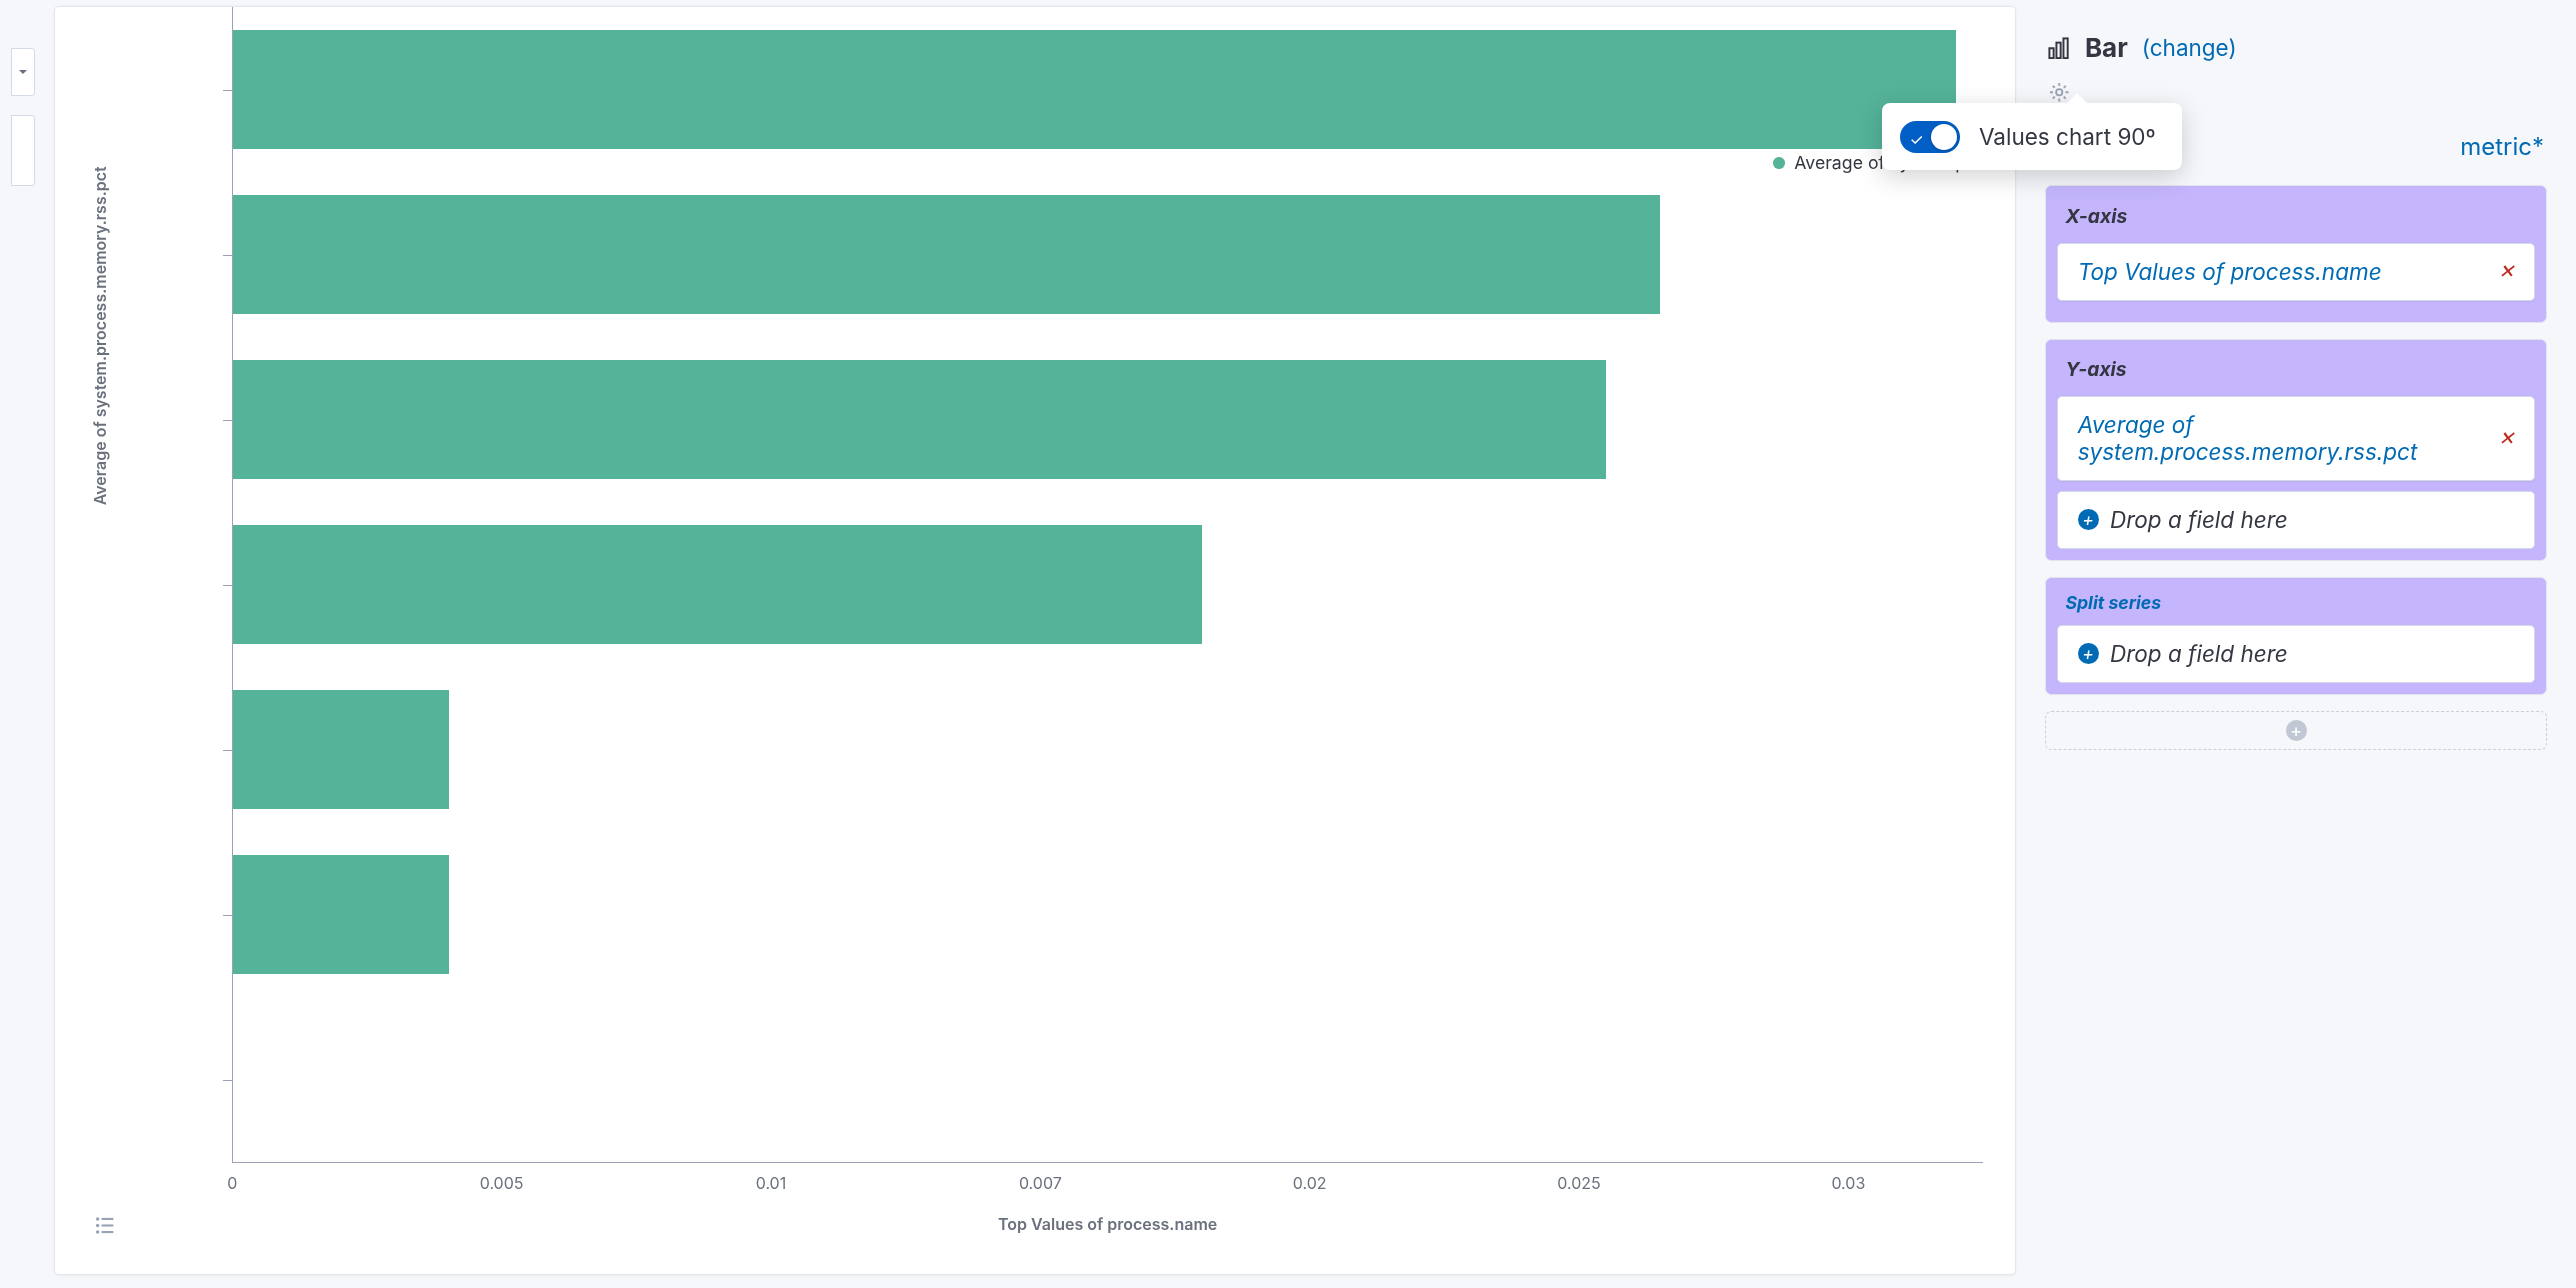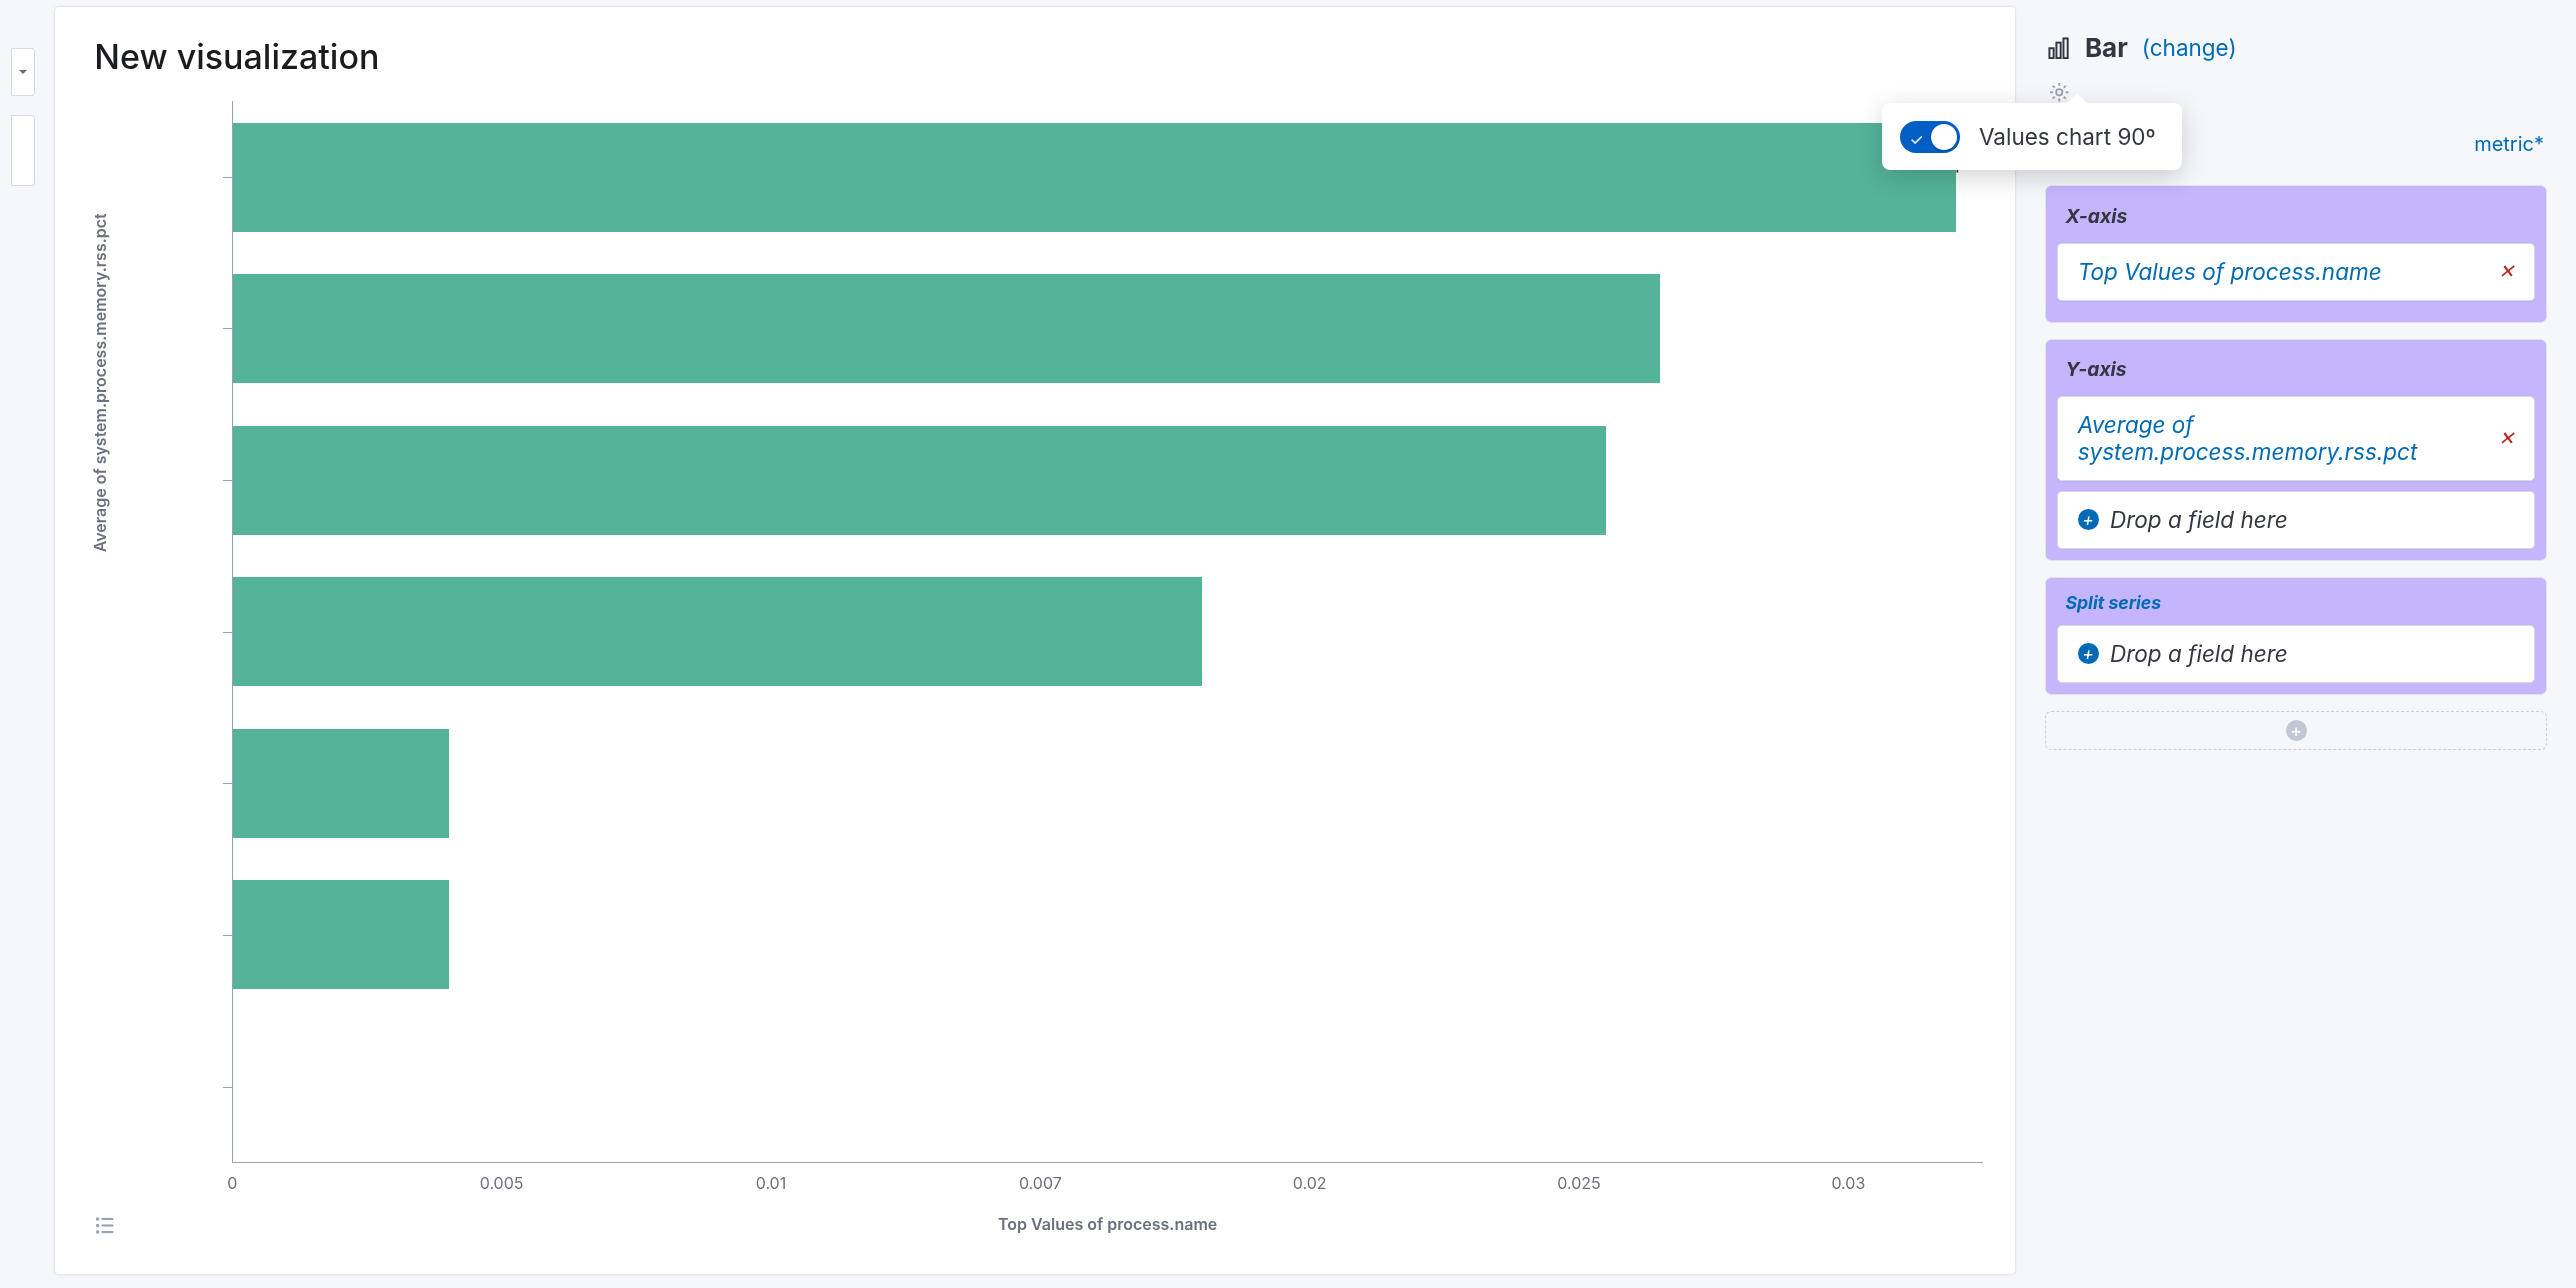--- a/index.html
+++ b/index.html
@@ -36,21 +36,21 @@
   
   .sidebar { width:547px; padding: 13px 19.3px 19.3px 6.4px; position:relative; }
   .chart-type-row { display:flex; align-items:center; gap:14px; padding: 19.3px 13px 14.5px; }
   .chart-type-row .ticon { width:22.5px; height:22.5px; }
   .chart-type-row .tname { font-size:26px; font-weight:700; }
   .chart-type-row .change { font-size:22.5px; color:#006bb4; }
 
   .gear-row { padding: 3.2px 13px 21px; }
   .gear-icon { width:22.5px; height:22.5px; color:#98a2b3; }
 
-  .metric-link { position:absolute; right:32px; top:132px; font-size:20px; color:#006bb4; }
+  .metric-link { position:absolute; right:32px; top:132px; font-size:24px; color:#006bb4; }
 
   .axis-block { background:#c4b5fd; border:0.8px solid #e0e5ee; border-radius:6.4px; margin: 0 9.7px 16px; padding: 11.3px 11.3px; font-style: italic; }
   .axis-head { font-size:19.3px; font-weight:700; color:#343741; padding: 6.4px 8px 14.5px; }
   .field-pill { background:#fff; border:0.8px solid #d3dae6; border-radius:4.8px; padding:14.5px 19.3px; display:flex; align-items:center; justify-content:space-between; box-shadow:0 0.8px 1.6px rgba(0,0,0,.05); margin-bottom:9.7px; }
   .field-pill .txt { font-size:22.5px; color:#006bb4; }
   .field-pill .rm { color:#bd271e; font-size:19.3px; line-height:1; }
   .drop-pill { background:#fff; border:0.8px solid #d3dae6; border-radius:4.8px; padding:14.5px 19.3px; display:flex; align-items:center; gap:11.3px; font-size:22.5px; color:#343741; }
   .plus-circ { width:21px; height:21px; border-radius:50%; background:#006bb4; color:#fff; display:flex; align-items:center; justify-content:center; font-size:17.7px; line-height:1; }
 
   .split-head { font-size:17.7px; font-weight:700; color:#006bb4; padding: 3.2px 8px 11.3px; }
@@ -74,21 +74,20 @@
   <div class="left-sliver">
     <div class="sliver-box">
       <svg width="16" height="16" viewBox="0 0 16 16">
           <path fill="#69707d" d="M4 6l4 4 4-4"></path>
         </svg>
     </div>
     <div class="sliver-box" style="height:71px;"></div>
   </div>
 
   <div class="viz-panel">
-    <div class="viz-title">New visualization</div>
 
     <div class="legend">
       <span class="legend-dot"></span>
       <span>Average of system.pro</span>
     </div>
 
     <div class="chart-wrap">
       <div class="y-label">Average of system.process.memory.rss.pct</div>
 
       <div class="chart-core">

